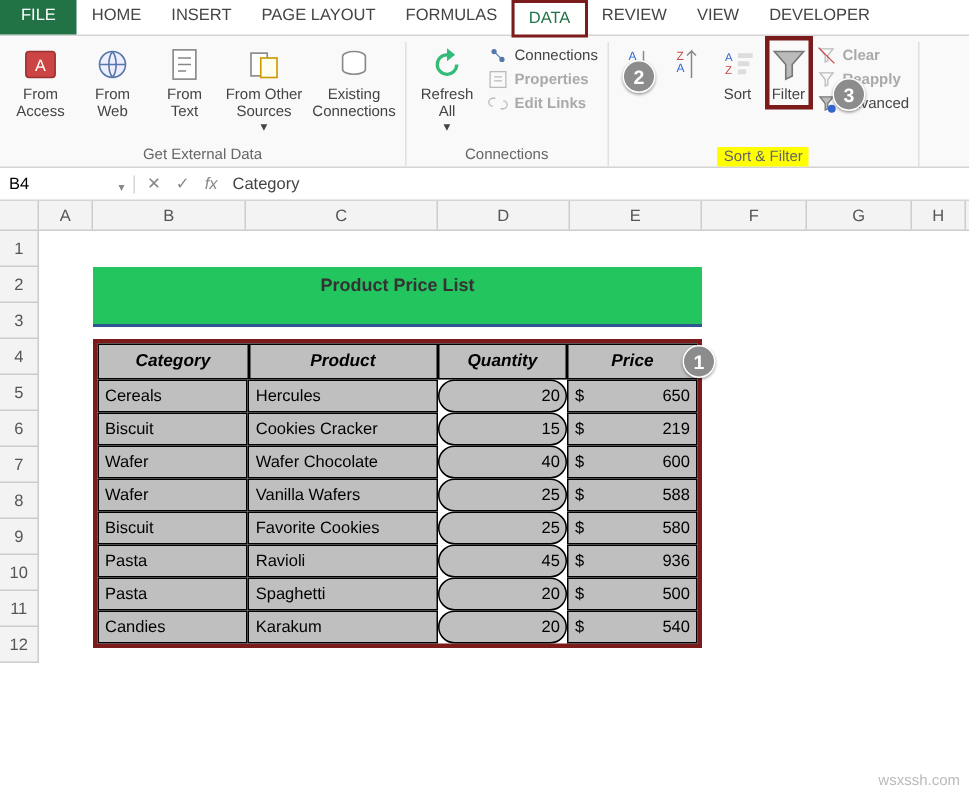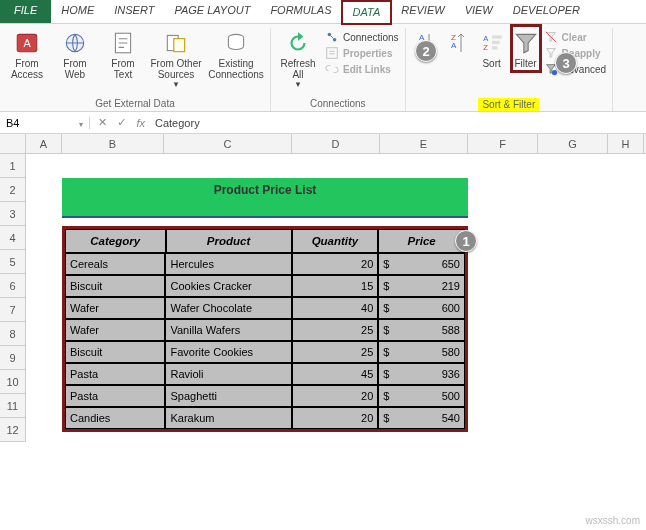--- a/index.html
+++ b/index.html
@@ -1,19 +1,19 @@
 <!DOCTYPE html>
 <html><head>
 <meta charset="utf-8">
 <style>
 * { box-sizing: border-box; margin: 0; padding: 0; font-family: "Segoe UI", Tahoma, sans-serif; }
 body { background: #fff; width: 646px; height: 530px; overflow: hidden; position: relative; }
 
 
-.tabs { display: flex; height: 24px; background: #fff; border-bottom: 1px solid #d4d4d4; font-size: 11px; font-style: italic; }
+.tabs { display: flex; height: 24px; background: #fff; border-bottom: 1px solid #d4d4d4; font-size: 11px; }
 .tab { padding: 4px 10px 0; color: #444; cursor: pointer; }
 .tab.file { background: #217346; color: #fff; padding: 4px 14px; }
 .tab.active { color: #217346; border: 1px solid #d4d4d4; border-bottom: 1px solid #fff; background: #fff; position: relative; top: 1px; }
 .tab.highlight-box { outline: 2px solid #7b1b1b; outline-offset: -1px; }
 
 
 .ribbon { display: flex; height: 88px; border-bottom: 1px solid #d4d4d4; background: #f9f9f9; padding-top: 4px; }
 .group { display: flex; flex-direction: column; align-items: center; border-right: 1px solid #e0e0e0; padding: 0 6px; }
 .group-items { display: flex; align-items: flex-start; gap: 6px; flex: 1; }
 .group-label { font-size: 10px; color: #666; padding: 1px 0 2px; text-align: center; }
@@ -47,21 +47,21 @@
 
 .cA{width:36px}.cB{width:102px}.cC{width:128px}.cD{width:88px}.cE{width:88px}.cF{width:70px}.cG{width:70px}.cH{width:36px}
 
 
 .title-band { position: absolute; left: 36px; top: 24px; width: 406px; height: 40px; background: #22c55e; border-bottom: 2px solid #2f5597; text-align: center; font-weight: bold; font-size: 12px; color: #333; line-height: 24px; }
 .data-table { position: absolute; left: 36px; top: 72px; width: 406px; border: 3px solid #7b1b1b; }
 .dt-head { display: flex; background: #bfbfbf; }
 .dt-head .th { font-weight: bold; font-style: italic; font-size: 11.5px; text-align: center; padding: 5px 0; border: 1px solid #000; }
 .dt-row { display: flex; }
 .dt-row .td { background: #bfbfbf; border: 1px solid #000; font-size: 11px; padding: 4px 4px; color: #000; }
-.td.num { text-align: right; }
+.td.num { text-align: right; border-radius: 11px; }
 .td.price { display: flex; justify-content: space-between; }
 .wB{width:102px}.wC{width:128px}.wD{width:88px}.wE{width:88px}
 
 
 .callout { position: absolute; width: 22px; height: 22px; border-radius: 50%; background: #8c8c8c; border: 1.5px solid #fff; color: #fff; font-size: 13px; font-weight: bold; display: flex; align-items: center; justify-content: center; box-shadow: 0 1px 2px rgba(0,0,0,.4); z-index: 50; }
 
 .watermark { position: absolute; right: 6px; bottom: 4px; font-size: 10px; color: #bbb; }
 
 
 svg { display: block; }

